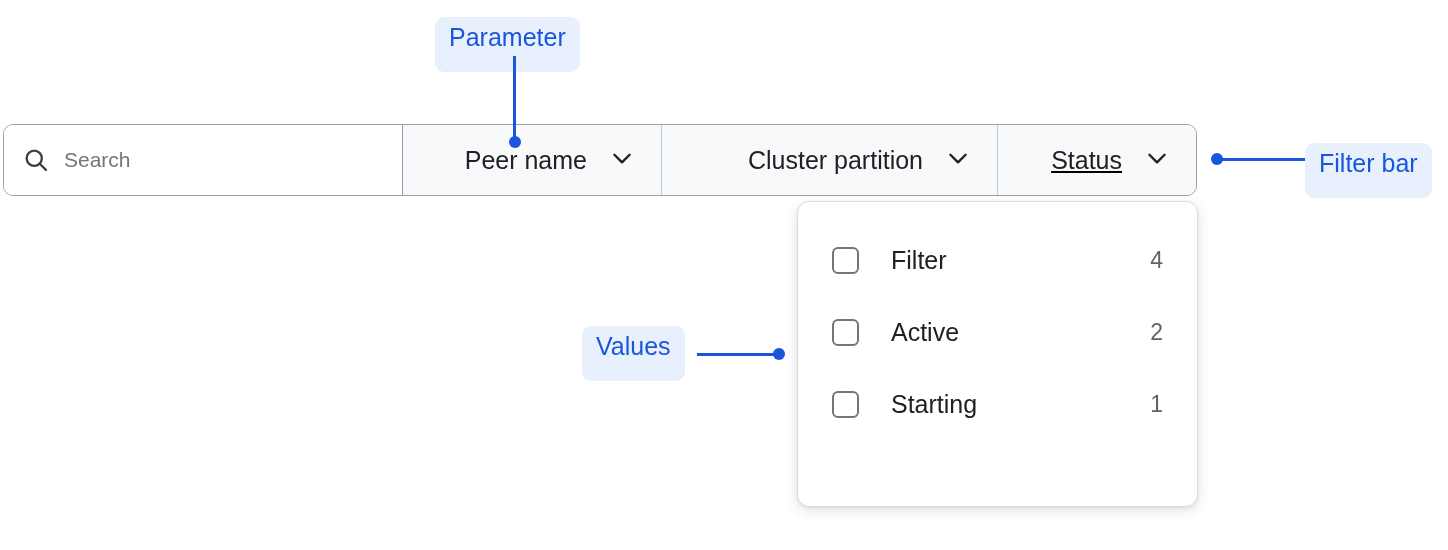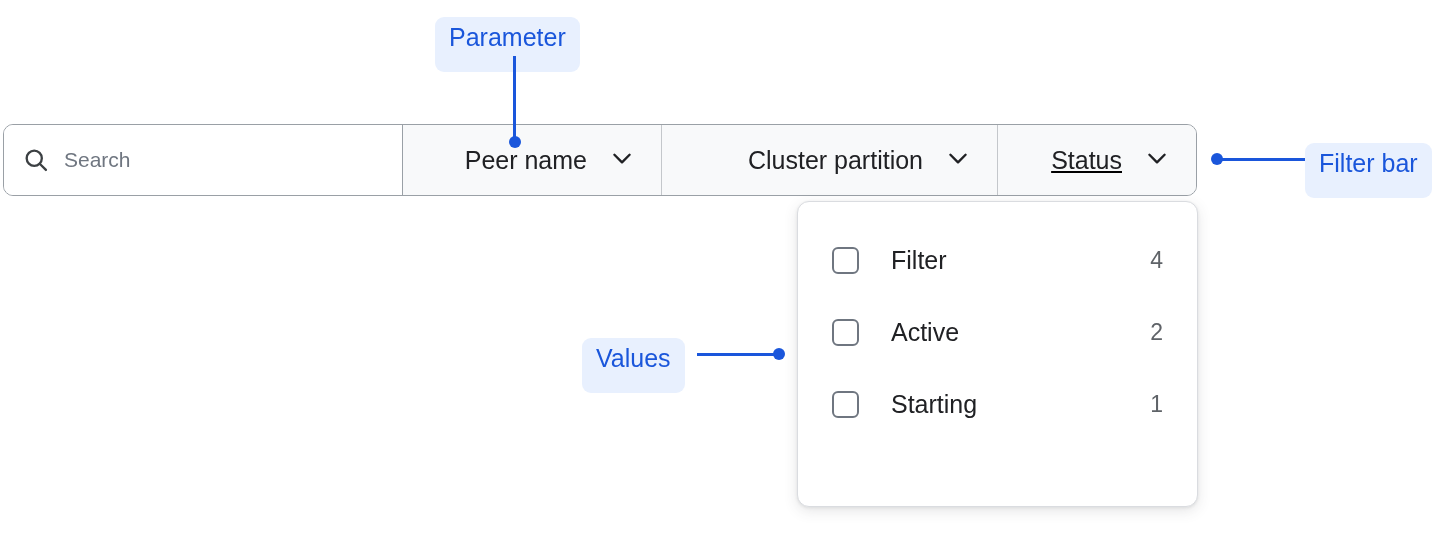--- a/index.html
+++ b/index.html
@@ -127,21 +127,21 @@
     position: absolute;
     background: #e8f0fe;
     color: #1a56db;
     font-size: 25px;
     border-radius: 9px;
     padding: 6px 14px 20px 14px;
     white-space: nowrap;
     box-sizing: border-box;
   }
   #anno-parameter { left: 435px; top: 17px; }
-  #anno-values    { left: 582px; top: 338px; }
+  #anno-values    { left: 582px; top: 326px; }
   #anno-filterbar { left: 1305px; top: 143px; }
 
   .leader {
     position: absolute;
     background: #1a56db;
   }
   .leader-v { width: 2.5px; }
   .leader-h { height: 2.5px; }
   .dot {
     position: absolute;

